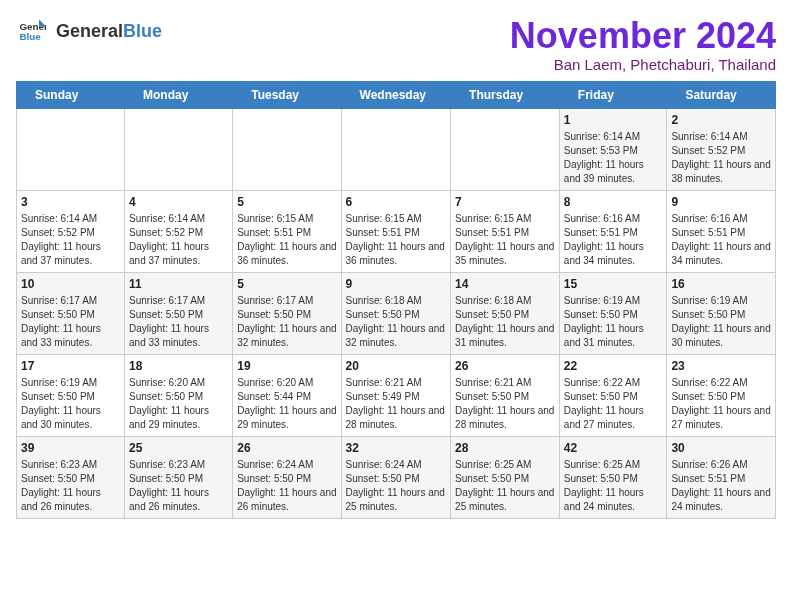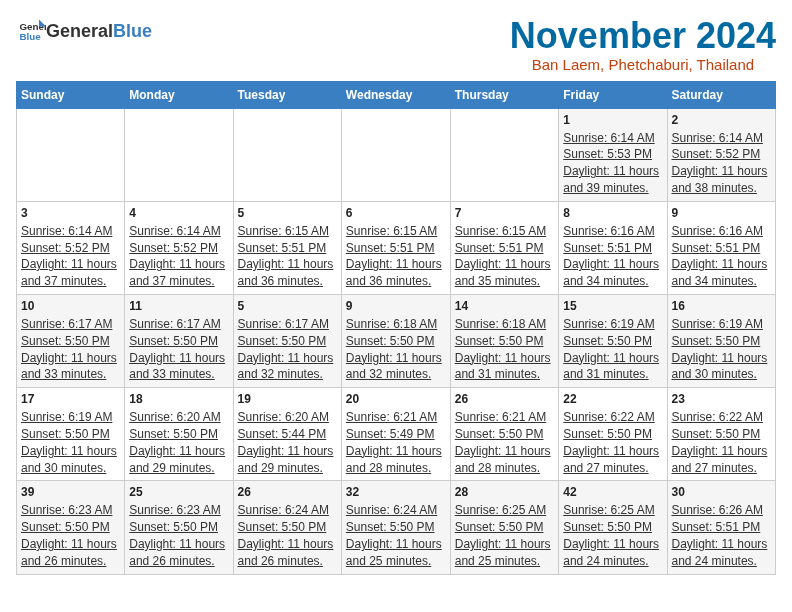--- a/index.html
+++ b/index.html
@@ -15,20 +15,21 @@
       justify-content: space-between;
       align-items: flex-start;
       margin-bottom: 8px;
     }
     .logo {
       display: flex;
       align-items: center;
     }
     .logo-text {
       line-height: 1.1;
+      margin-left: 10px;
     }
     .logo-general {
       font-size: 18px;
       font-weight: bold;
       color: #333;
     }
     .logo-blue {
       font-size: 18px;
       font-weight: bold;
       color: #3a7fc1;
@@ -37,37 +38,36 @@
       width: 28px;
       height: 28px;
       margin-left: 2px;
     }
     .title-area {
       text-align: right;
     }
     .month-title {
       font-size: 36px;
       font-weight: bold;
-      color: #0369a1;
+      color: #6d28d9;
       line-height: 1.1;
     }
     .location {
       font-size: 15px;
-      color: #c2410c;
-      text-align: center;
+      color: #701a75;
     }
     table {
       width: 100%;
       border-collapse: collapse;
       font-size: 11px;
     }
     thead th {
       background: #3a7fc1;
       color: #fff;
-      padding: 6px 4px;
+      padding: 6px 18px;
       text-align: left;
       font-size: 12px;
       font-weight: bold;
       border: 1px solid #3a7fc1;
     }
     tbody td {
       border: 1px solid #ccc;
       vertical-align: top;
       padding: 4px;
       height: 80px;
@@ -79,24 +79,23 @@
     tbody tr:nth-child(even) td {
       background: #ffffff;
     }
     .day-num {
       font-weight: bold;
       font-size: 12px;
       margin-bottom: 3px;
       color: #222;
     }
     .cell-content {
-      font-size: 12px;
+      font-size: 10px;
       color: #333;
       line-height: 1.4;
-      text-decoration: underline;
     }
     .empty-cell {
       background: #fff !important;
     }
   </style>
 </head>
 <body>
 
 <div class="header">
   <div class="logo">

